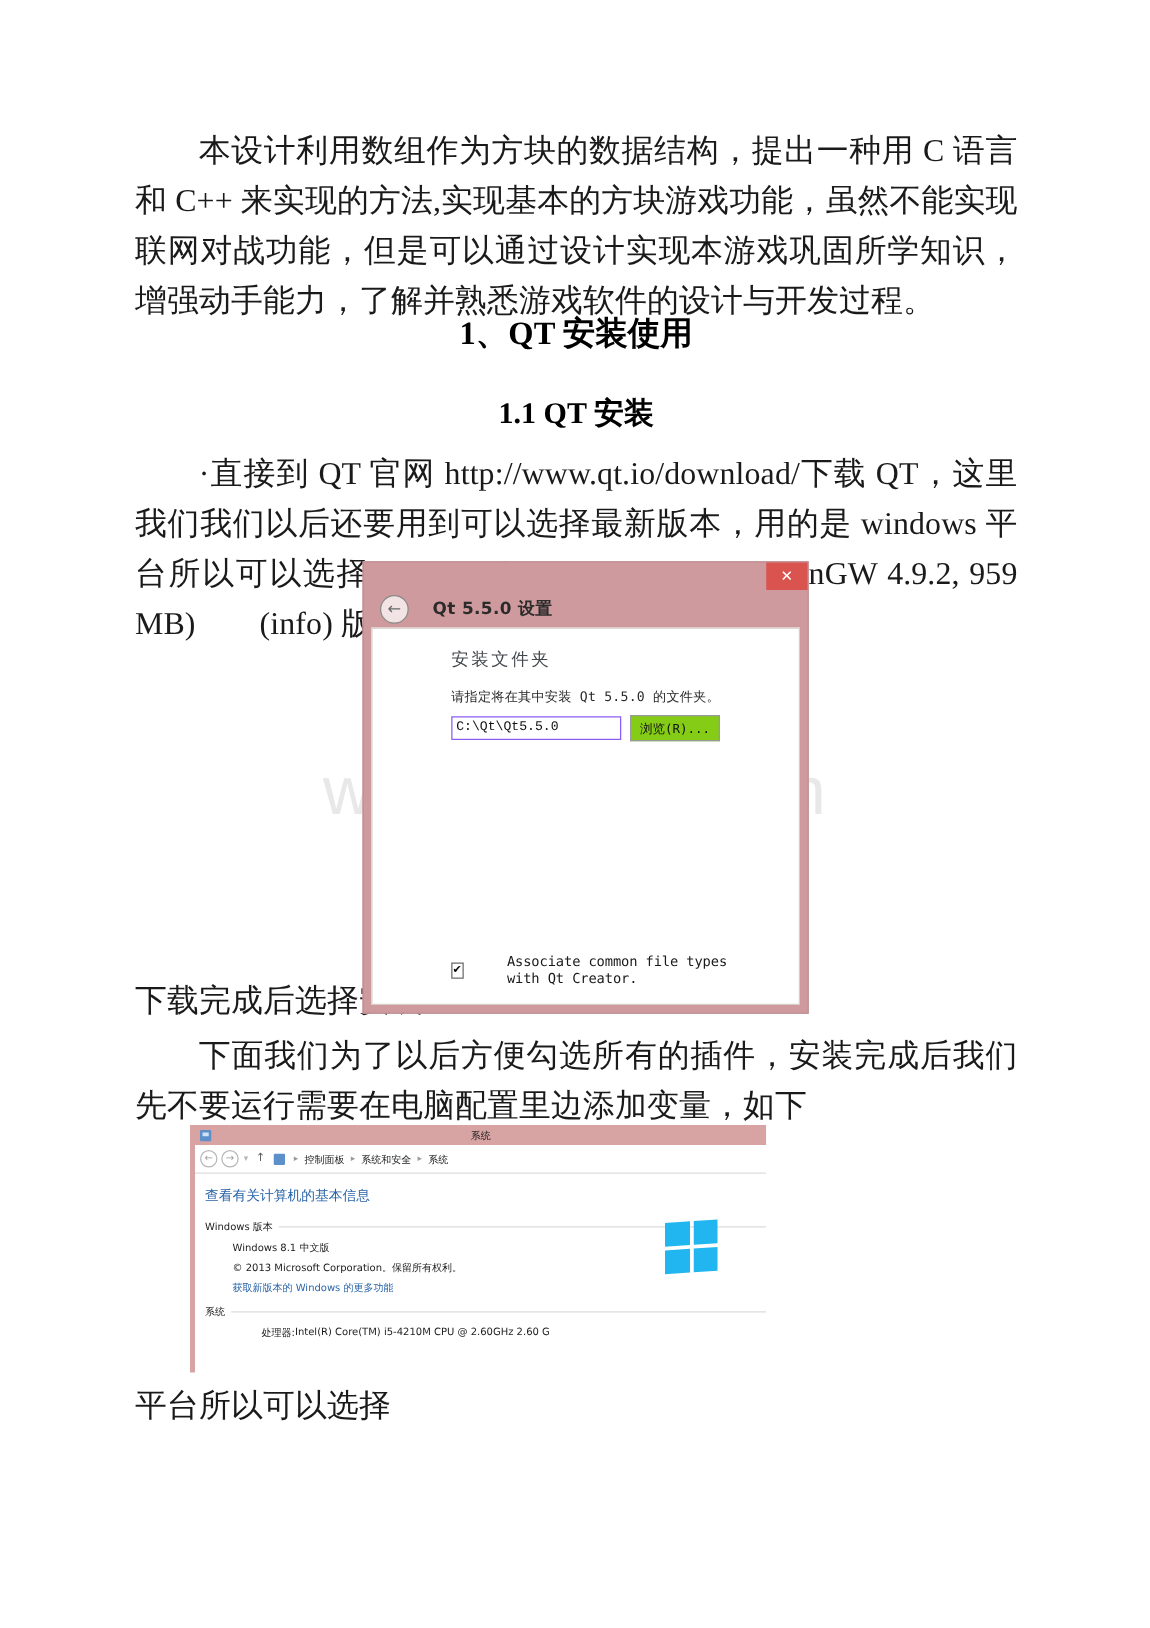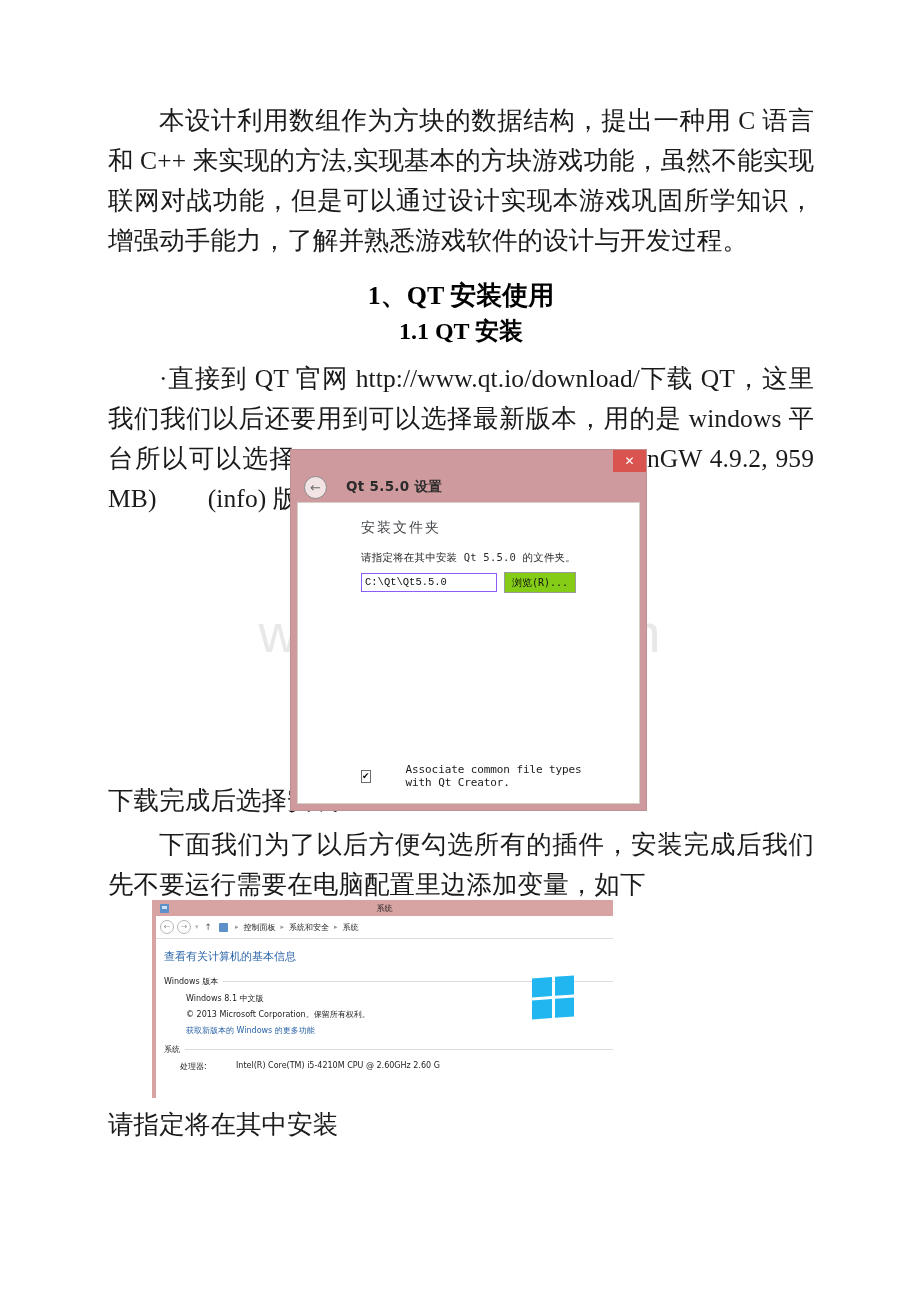--- a/index.html
+++ b/index.html
@@ -194,55 +194,55 @@
   .sec-head span{font-size:8px;color:#1b1b1b;white-space:nowrap;}
   .sec-rule{flex:1;height:1px;background:#dcdcdc;}
   .sys-line{font-size:8px;color:#1b1b1b;margin:0 0 5px 22px;}
   .sys-line.link{color:#2a64a8;}
   .win-logo{
     position:absolute;right:39px;top:38px;width:42px;height:41px;
     display:grid;grid-template-columns:1fr 1fr;grid-template-rows:1fr 1fr;gap:3px;
     transform:skewY(-4deg);
   }
   .win-logo i{background:#21b6ef;display:block;}
-  .sys-kv{display:flex;margin:0 0 5px 0;}
+  .sys-kv{display:flex;margin:0 0 5px 0;text-align:right;}
   .sys-kv .k{width:72px;font-size:8px;color:#1b1b1b;padding-left:16px;box-sizing:border-box;}
   .sys-kv .v{font-size:8px;color:#1b1b1b;white-space:nowrap;}
 </style>
 </head>
 <body>
 
 <div class="page">
 
   <div class="blk" style="top:101px;">
     <p class="para indent">本设计利用数组作为方块的数据结构，提出一种用 C 语言和 C++ 来实现的方法,实现基本的方块游戏功能，虽然不能实现联网对战功能，但是可以通过设计实现本游戏巩固所学知识，增强动手能力，了解并熟悉游戏软件的设计与开发过程。</p>
   </div>
 
-  <div class="blk" style="top:276px;">
+  <div class="blk" style="top:247px;">
     <h2 class="h-1">1、QT 安装使用</h2>
   </div>
 
   <div class="blk" style="top:311px;">
     <h3 class="h-2">1.1 QT 安装</h3>
   </div>
 
   <div class="blk" style="top:359px;">
     <p class="para indent">·直接到 QT 官网 http://www.qt.io/download/下载 QT，这里我们我们以后还要用到可以选择最新版本，用的是 windows 平台所以可以选择 Qt 5.5.0 for Windows 32-bit (MinGW 4.9.2, 959 MB)　　(info) 版本，</p>
   </div>
 
   <div class="blk" style="top:781px;">
     <p class="para">下载完成后选择安装</p>
   </div>
 
   <div class="blk" style="top:825px;">
     <p class="para indent">下面我们为了以后方便勾选所有的插件，安装完成后我们先不要运行需要在电脑配置里边添加变量，如下</p>
   </div>
 
   <div class="blk" style="top:1105px;">
-    <p class="para">请指定将在其中安装</p>
+    <p class="para">平台所以可以选择</p>
   </div>
 
   <div class="watermark">www.bdocx.com</div>
 
   <div class="qt-shot">
     <div class="qt-titlebar">
       <div class="qt-close">✕</div>
       <div class="qt-header">
         <div class="qt-back">←</div>
         <div class="qt-title">Qt 5.5.0 设置</div>

